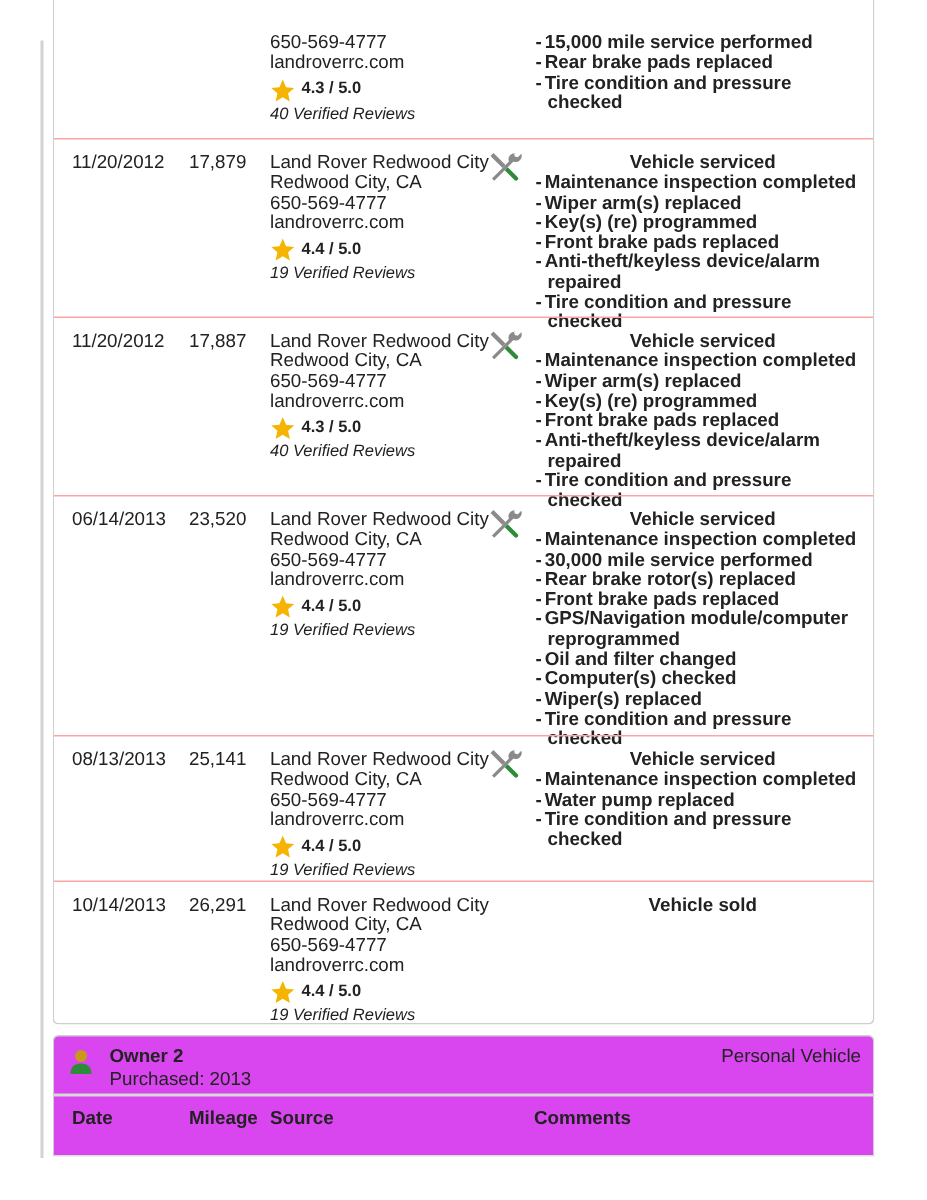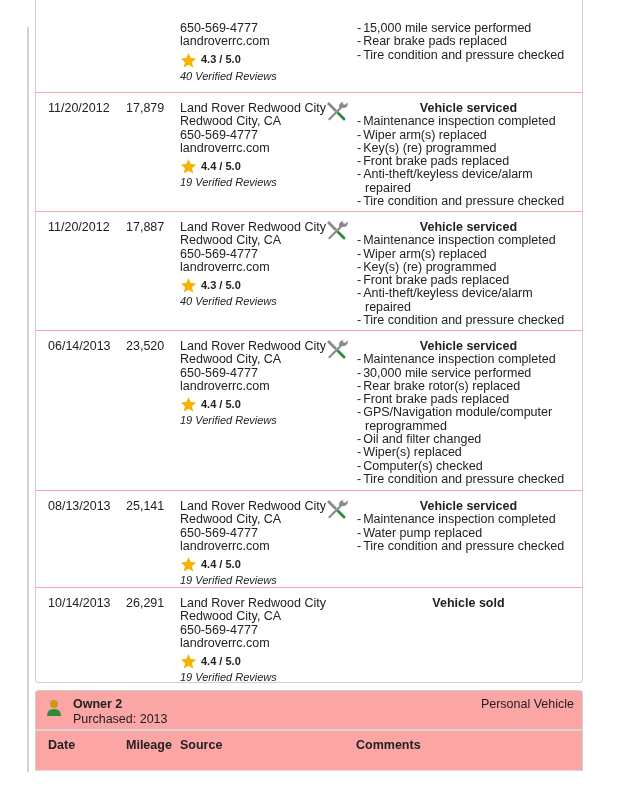--- a/index.html
+++ b/index.html
@@ -14,26 +14,26 @@
   .date { left:12px; }
   .mileage { left:90px; }
   .source { left:144px; width:145px; }
   .source div { white-space:nowrap; }
   .rating { display:flex; align-items:center; margin-top:3px; font-weight:bold; font-size:11px; height:17px; }
   .rating .star { width:17px; height:17px; margin-right:4px; }
   .reviews { font-size:11px; line-height:14px;font-style:italic; }
   .svc-icon { position:absolute; left:288px; width:24px; height:24px; }
   .comments { left:320px; width:225px; }
   .comments .title { font-weight:bold;text-align:center; }
-  .comments ul { list-style:none; margin:0; padding:0; }
+  .comments ul { list-style:none; margin:0; padding:0;font-weight:bold; }
   .comments li { padding-left:9px; text-indent:-8px; }
   .comments li::before { content:"-"; margin-right:2px; }
 
   .card2 { position:absolute; left:35px; top:690px; width:548px; height:80px;
-           border:1px solid #cfcfcf; border-bottom:none; border-radius:4px 4px 0 0; box-sizing:border-box; background:#fca5a5; }
+           border:1px solid #cfcfcf; border-bottom:none; border-radius:4px 4px 0 0; box-sizing:border-box; background:#d946ef; }
   .owner-icon { position:absolute; left:10px; top:8px; width:16px; height:18px; }
   .owner-name { position:absolute; left:37px; top:6px; font-weight:bold; font-size:12.5px; }
   .owner-purchased { position:absolute; left:37px; top:21px; font-size:12.5px; }
   .owner-type { position:absolute; right:8px; top:6px; font-size:12.5px; }
   .hdr-divider { position:absolute; left:0; top:38px; width:546px; height:2px; background:#d8d8d8; }
   .hdr { position:absolute; top:47px; font-weight:bold; font-size:12.5px; }
   .card2-bottom { position:absolute; left:35px; top:770px; width:548px; height:1px; background:#dcdcdc; }
 </style>
 </head>
 <body>
@@ -152,22 +152,22 @@
         </svg></div>
       <div class="cell comments" style="top:9px">
         <div class="title">Vehicle serviced</div>
         <ul>
           <li>Maintenance inspection completed</li>
           <li>30,000 mile service performed</li>
           <li>Rear brake rotor(s) replaced</li>
           <li>Front brake pads replaced</li>
           <li>GPS/Navigation module/computer reprogrammed</li>
           <li>Oil and filter changed</li>
+          <li>Computer(s) checked</li>
           <li>Wiper(s) replaced</li>
-          <li>Computer(s) checked</li>
           <li>Tire condition and pressure checked</li>
         </ul>
       </div>
     </div>
     <div class="row" style="top: 500px; height: 97px;">
       <div class="cell date" style="top:9px">08/13/2013</div>
       <div class="cell mileage" style="top:9px">25,141</div>
       <div class="cell source" style="top:9px">
         <div>Land Rover Redwood City</div>
         <div>Redwood City, CA</div>

